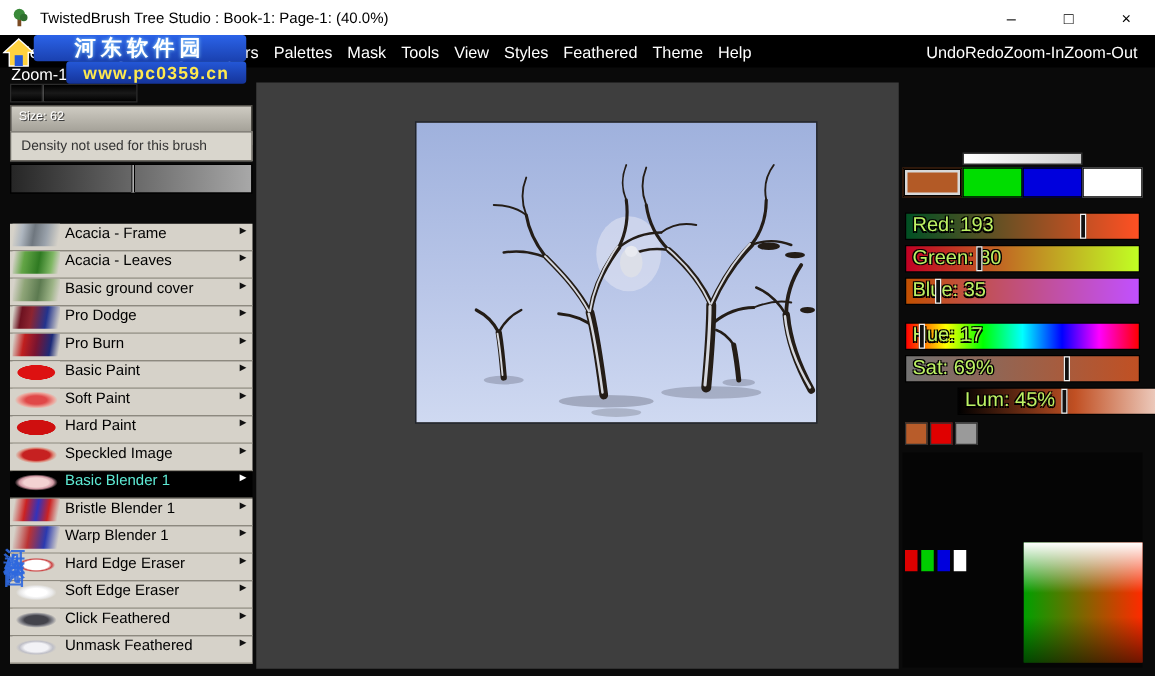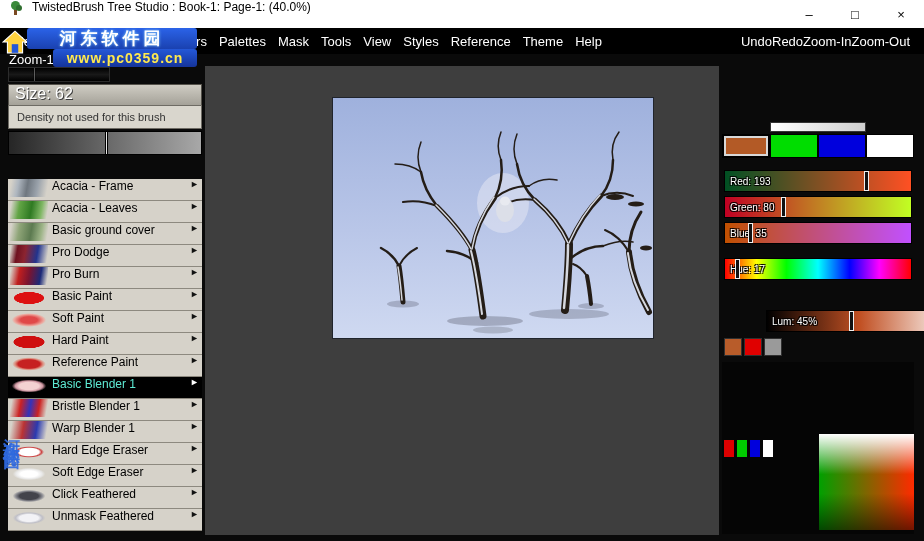--- a/index.html
+++ b/index.html
@@ -1,38 +1,38 @@
 <!DOCTYPE html>
 <html><head>
 <meta charset="utf-8">
 <style>
   html,body{margin:0;padding:0;background:#222;}
   .window{position:relative;width:924px;height:541px;background:#0a0a0a;overflow:hidden;
           font-family:"Liberation Sans",sans-serif;-webkit-font-smoothing:antialiased;}
 
   
-  .titlebar{position:absolute;top:0;left:0;right:0;height:28px;background:#ffffff;display:flex;align-items:flex-start;}
+  .titlebar{position:absolute;top:0;left:0;right:0;height:28px;background:#ffffff;display:flex;align-items:center;}
   .app-icon{width:16px;height:16px;margin-left:8px;flex:none;}
   .title-text{margin-left:8px;font-size:12px;color:#000;white-space:nowrap;}
   .win-controls{margin-left:auto;display:flex;height:100%;}
   .win-btn{width:46px;height:100%;border:none;background:#fff;color:#000;font-size:13px;
            display:flex;align-items:center;justify-content:center;font-family:inherit;padding:0;}
 
   
   .menubar{position:absolute;top:28px;left:0;right:0;height:26px;background:#000;display:flex;
            align-items:center;gap:12px;padding:0 10px;box-sizing:border-box;}
   .menu-item{color:#fff;font-size:13px;white-space:nowrap;cursor:default;}
   .menu-actions{margin-left:auto;display:flex;padding-right:4px;}
   .menubar2{position:absolute;top:52px;left:0;height:15px;color:#fff;font-size:12px;padding-left:9px;z-index:5;}
 
   
   .size-bar{position:absolute;left:8px;top:67px;width:102px;height:15px;background:linear-gradient(#000,#191919 50%,#000);
             border:1px solid #2c2c2c;box-sizing:border-box;}
   .gray-bar{position:absolute;left:8px;width:194px;height:32px;background:linear-gradient(#cfccc3,#8f8c83);
-            border:1px solid #55524b;box-sizing:border-box;color:#fff;font-size:16px;line-height:17px;
+            border:1px solid #55524b;box-sizing:border-box;color:#fff;font-size:10px;line-height:17px;
             padding-left:6px;text-shadow:1px 1px 0 #3c3c3c;}
   .size-label{top:84px;}
   .density-note{position:absolute;left:8px;top:105px;width:194px;height:24px;background:#d9d6cd;border:1px solid #6e6b64;
                 box-sizing:border-box;color:#333;font-size:11px;line-height:22px;padding-left:8px;}
   .opacity-bar{position:absolute;left:8px;top:131px;width:194px;height:24px;background:linear-gradient(to right,#262626,#a8a8a8);
                border:1px solid #000;box-sizing:border-box;}
   .vmarker{position:absolute;top:0;bottom:0;width:3px;background:#e8e8e8;border-left:1px solid #000;border-right:1px solid #000;box-sizing:border-box;}
   .opacity-label{top:156px;}
 
   .brush-list{position:absolute;left:8px;top:179px;width:194px;}
@@ -55,21 +55,21 @@
                 background:linear-gradient(#ececec,#a2a2a2 60%,#8a8a8a);font-size:12px;color:#111;font-family:inherit;
                 display:flex;justify-content:center;align-items:flex-start;padding-top:6px;}
   .lum-strip{position:absolute;left:48px;top:56px;width:96px;height:10px;background:linear-gradient(to right,#ffffff,#cfcfcf);
              border:1px solid #333;box-sizing:border-box;}
   .swatch-row{position:absolute;left:0;top:68px;width:192px;height:24px;display:flex;}
   .swatch-main{flex:1;border:1px solid #000;box-sizing:border-box;}
   .swatch-main.selected-swatch{box-shadow:inset 0 0 0 1px #000, inset 0 0 0 3px #d8d8d8;}
 
   .color-slider{position:absolute;left:2px;width:188px;height:22px;border:1px solid #000;box-sizing:border-box;}
   .slider-track{position:absolute;left:0;top:0;right:0;bottom:0;}
-  .slider-label{position:absolute;left:5px;top:50%;transform:translateY(-50%);font-size:10px;color:#ffffff;z-index:2;
+  .slider-label{position:absolute;left:5px;top:50%;transform:translateY(-50%);font-size:16px;color:#bef264;z-index:2;
                 text-shadow:-1px -1px 0 #000,1px -1px 0 #000,-1px 1px 0 #000,1px 1px 0 #000;}
   .slider-marker{position:absolute;top:0;bottom:0;width:5px;background:#111;border:1px solid #f0f0f0;box-sizing:border-box;z-index:3;}
   .sl-0{top:104px;} .sl-1{top:130px;} .sl-2{top:156px;}
   .sl-3{top:192px;} .sl-4{top:218px;} .sl-5{top:244px;margin-left:42px;}
 
   .mini-swatches{position:absolute;left:2px;top:272px;display:flex;gap:2px;}
   .swatch-mini{width:18px;height:18px;border:1px solid #303030;box-sizing:border-box;}
   .palette-area{position:absolute;left:0;top:296px;width:192px;height:172px;background:#050505;}
   .palette-bars{position:absolute;left:2px;top:78px;display:flex;gap:3px;}
   .palette-bar{width:10px;height:17px;}
@@ -113,21 +113,21 @@
     <span class="menu-item">File</span>
     <span class="menu-item">Edit</span>
     <span class="menu-item">Page</span>
     <span class="menu-item">Image</span>
     <span class="menu-item">Layers</span>
     <span class="menu-item">Palettes</span>
     <span class="menu-item">Mask</span>
     <span class="menu-item">Tools</span>
     <span class="menu-item">View</span>
     <span class="menu-item">Styles</span>
-    <span class="menu-item">Reference</span>
+    <span class="menu-item">Feathered</span>
     <span class="menu-item">Theme</span>
     <span class="menu-item">Help</span>
     <span class="menu-actions">
       <span class="menu-item">Undo</span>
       <span class="menu-item">Redo</span>
       <span class="menu-item">Zoom-In</span>
       <span class="menu-item">Zoom-Out</span>
     </span>
   </div>
   <div class="menubar2">
@@ -179,21 +179,21 @@
         <span class="brush-name">Soft Paint</span>
         <span class="brush-arrow">►</span>
       </div>
     <div class="brush-item">
         <span class="brush-thumb" style="background: radial-gradient(55% 46%, rgb(207, 15, 15) 0px, rgb(207, 15, 15) 72%, rgb(214, 210, 201) 76%);"></span>
         <span class="brush-name">Hard Paint</span>
         <span class="brush-arrow">►</span>
       </div>
     <div class="brush-item">
         <span class="brush-thumb" style="background: radial-gradient(55% 46%, rgb(198, 33, 33) 0px, rgb(198, 33, 33) 52%, rgb(221, 138, 122) 66%, rgb(214, 210, 201) 80%);"></span>
-        <span class="brush-name">Reference Paint</span>
+        <span class="brush-name">Speckled Image</span>
         <span class="brush-arrow">►</span>
       </div>
     <div class="brush-item selected">
         <span class="brush-thumb" style="background: radial-gradient(58% 46%, rgb(243, 210, 210) 0px, rgb(243, 210, 210) 45%, rgb(207, 151, 162) 62%, rgb(0, 0, 0) 78%);"></span>
         <span class="brush-name">Basic Blender 1</span>
         <span class="brush-arrow">►</span>
       </div>
     <div class="brush-item">
         <span class="brush-thumb" style="background: linear-gradient(100deg, rgb(214, 210, 201) 5%, rgb(204, 34, 34) 28%, rgb(51, 51, 187) 52%, rgb(204, 34, 34) 74%, rgb(214, 210, 201) 94%);"></span>
         <span class="brush-name">Bristle Blender 1</span>
@@ -319,20 +319,25 @@
     <div class="color-slider sl-2">
       <div class="slider-track" style="background: linear-gradient(to right, rgb(193, 80, 0), rgb(193, 80, 255));"></div>
       <span class="slider-label">Blue: 35</span>
       <div class="slider-marker" style="left: calc(13.7% - 2px);"></div>
     </div>
     <div class="color-slider sl-3">
       <div class="slider-track" style="background: linear-gradient(to right, rgb(255, 0, 0), rgb(255, 255, 0) 17%, rgb(0, 255, 0) 33%, rgb(0, 255, 255) 50%, rgb(0, 0, 255) 67%, rgb(255, 0, 255) 83%, rgb(255, 0, 0));"></div>
       <span class="slider-label">Hue: 17</span>
       <div class="slider-marker" style="left: calc(6.7% - 2px);"></div>
     </div>
+    <div class="color-slider sl-4">
+      <div class="slider-track" style="background: linear-gradient(to right, rgb(115, 115, 115), rgb(193, 80, 35));"></div>
+      <span class="slider-label">Sat: 69%</span>
+      <div class="slider-marker" style="left: calc(69% - 2px);"></div>
+    </div>
     <div class="color-slider sl-5">
       <div class="slider-track" style="background: linear-gradient(to right, rgb(0, 0, 0), rgb(193, 80, 35) 50%, rgb(255, 255, 255));"></div>
       <span class="slider-label">Lum: 45%</span>
       <div class="slider-marker" style="left: calc(45% - 2px);"></div>
     </div>
 
     <div class="mini-swatches">
       <div class="swatch-mini" style="background: rgb(184, 92, 42);"></div>
       <div class="swatch-mini" style="background: rgb(224, 0, 0);"></div>
       <div class="swatch-mini" style="background: rgb(154, 154, 154);"></div>

